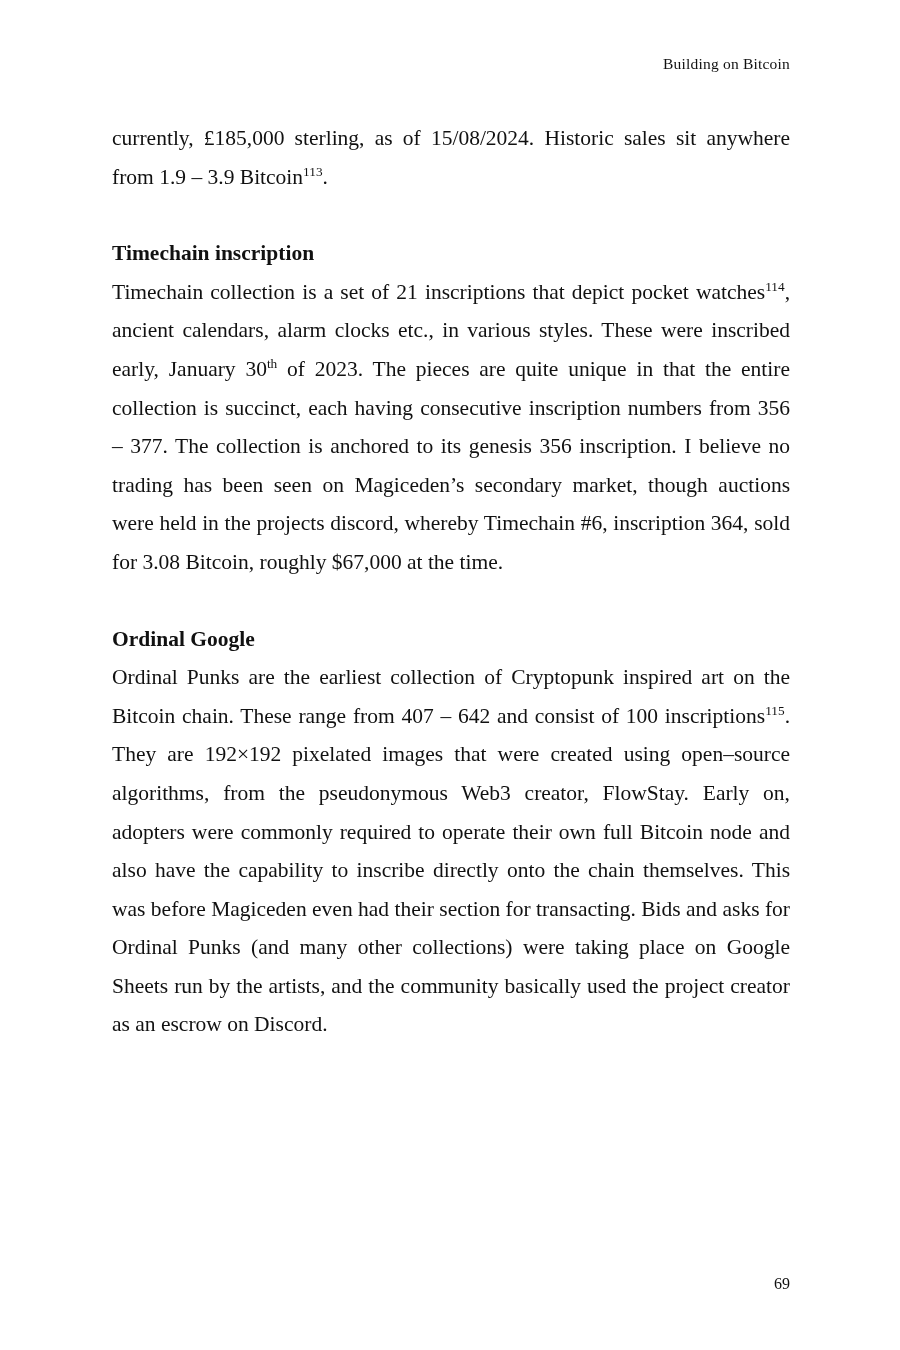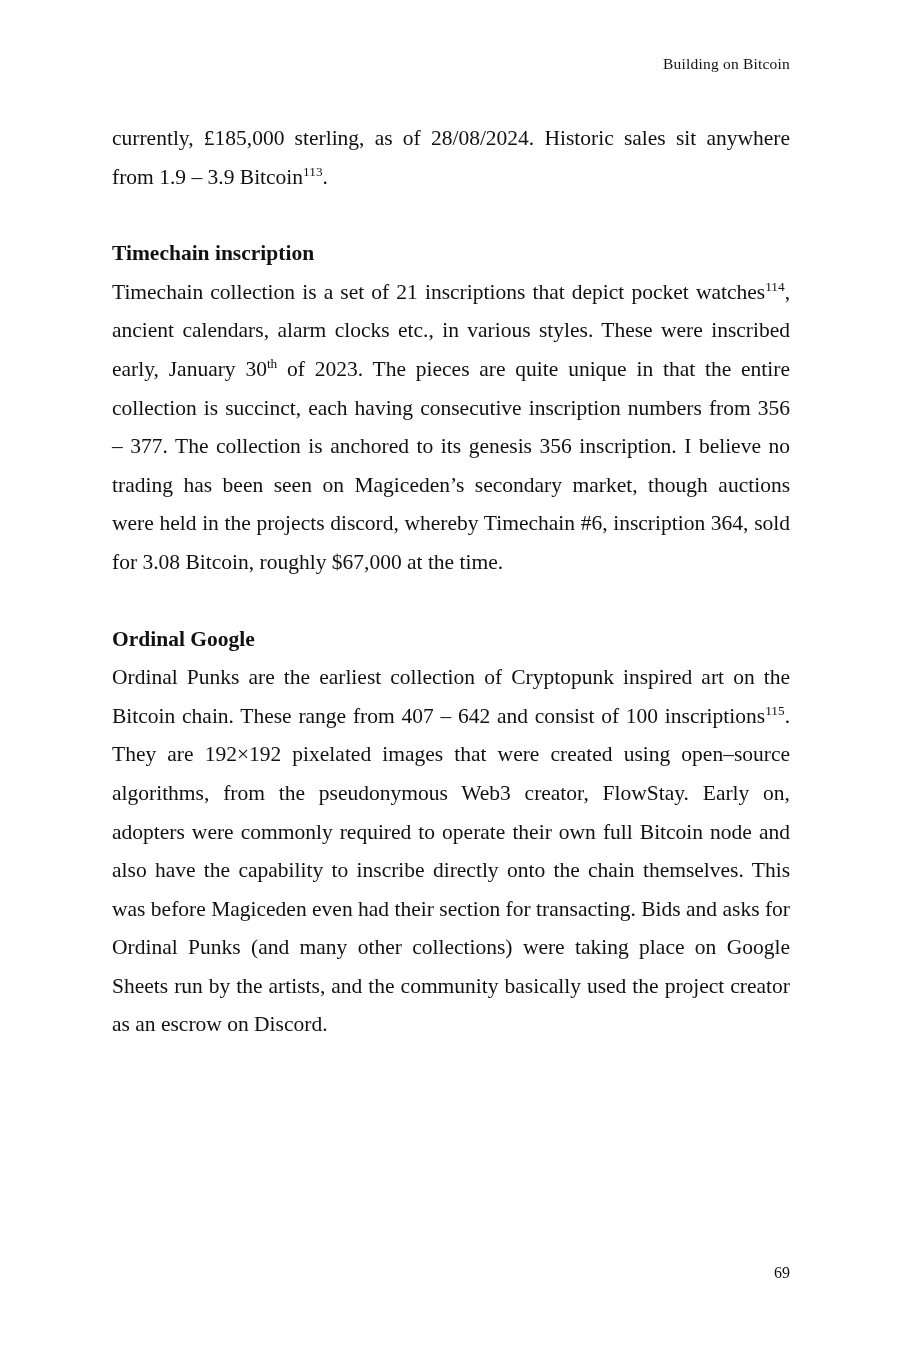--- a/index.html
+++ b/index.html
@@ -52,35 +52,35 @@
     text-align: left;
   }
   sup {
     font-size: 0.62em;
     vertical-align: super;
     line-height: 0;
   }
   .folio {
     position: absolute;
     right: 110px;
-    bottom: 68px;
+    bottom: 57px;
     font-size: 16px;
     color: #111;
   }
 </style>
 </head>
 <body>
 
 <div class="page">
 
   <div class="running-head">Building on Bitcoin</div>
 
   <div class="body-text">
 
-    <p class="para"><span>currently, £185,000 sterling, as of 28/08/2024. Historic sales sit anywhere from 1.9 – 3.9 Bitcoin</span><sup>113</sup><span>.</span></p>
+    <p class="para"><span>currently, £185,000 sterling, as of 15/08/2024. Historic sales sit anywhere from 1.9 – 3.9 Bitcoin</span><sup>113</sup><span>.</span></p>
 
     <div class="spacer-para"></div>
 
     <p class="heading">Timechain inscription</p>
 
     <p class="para"><span>Timechain collection is a set of 21 inscriptions that depict pocket watches</span><sup>114</sup><span>, ancient calendars, alarm clocks etc., in various styles. These were inscribed early, January 30</span><sup>th</sup><span> of 2023. The pieces are quite unique in that the entire collection is succinct, each having consecutive inscription numbers from 356 – 377. The collection is anchored to its genesis 356 inscription. I believe no trading has been seen on Magiceden’s secondary market, though auctions were held in the projects discord, whereby Timechain #6, inscription 364, sold for 3.08 Bitcoin, roughly $67,000 at the time.</span></p>
 
     <div class="spacer-para"></div>
 
     <p class="heading">Ordinal Google</p>

